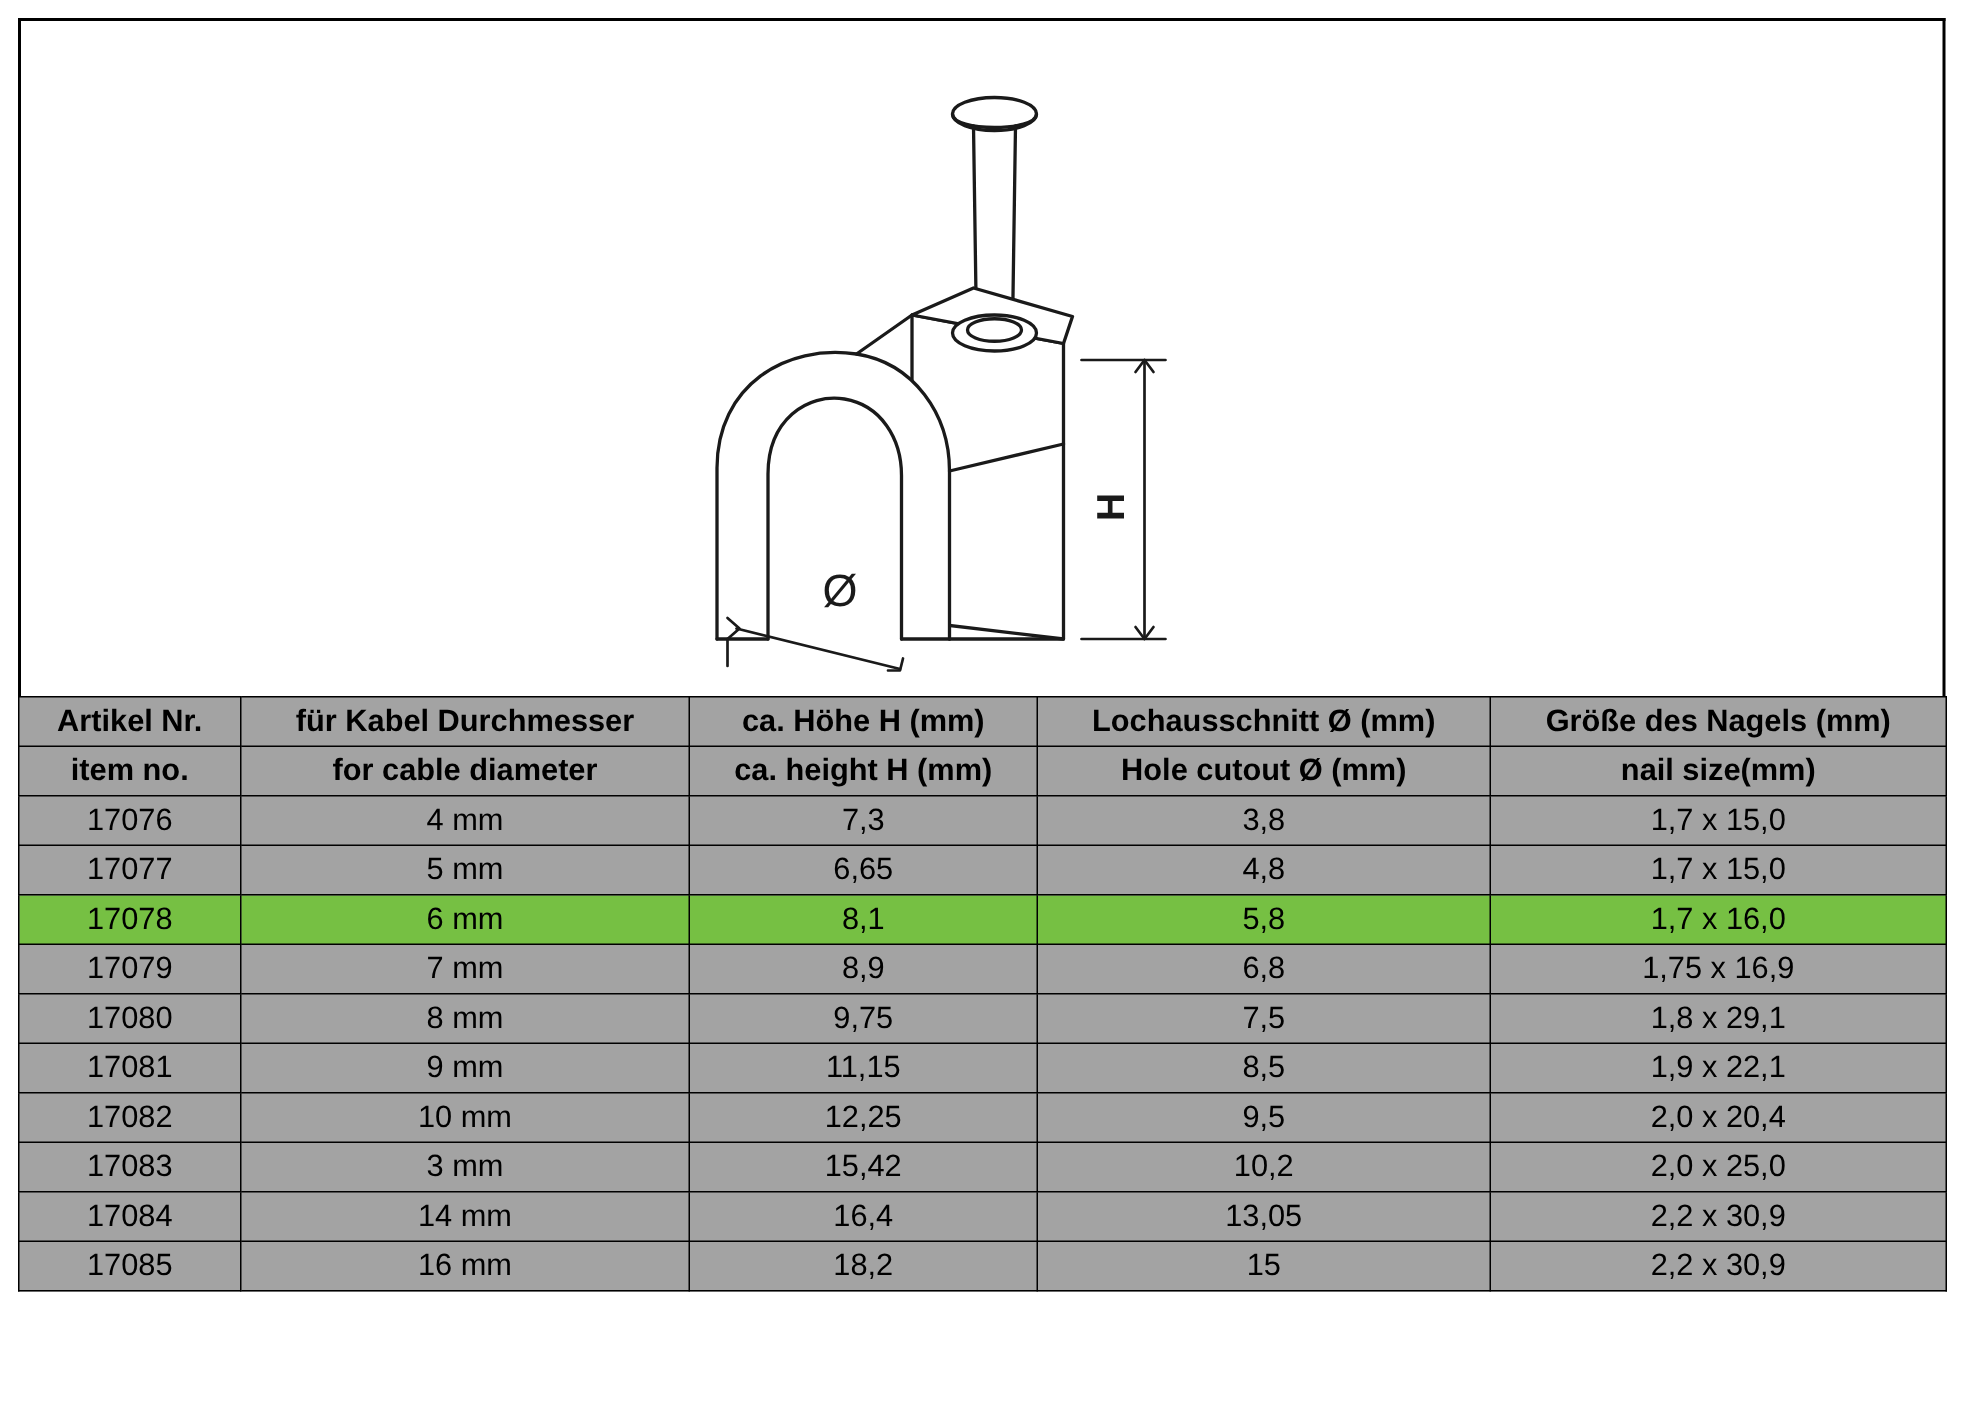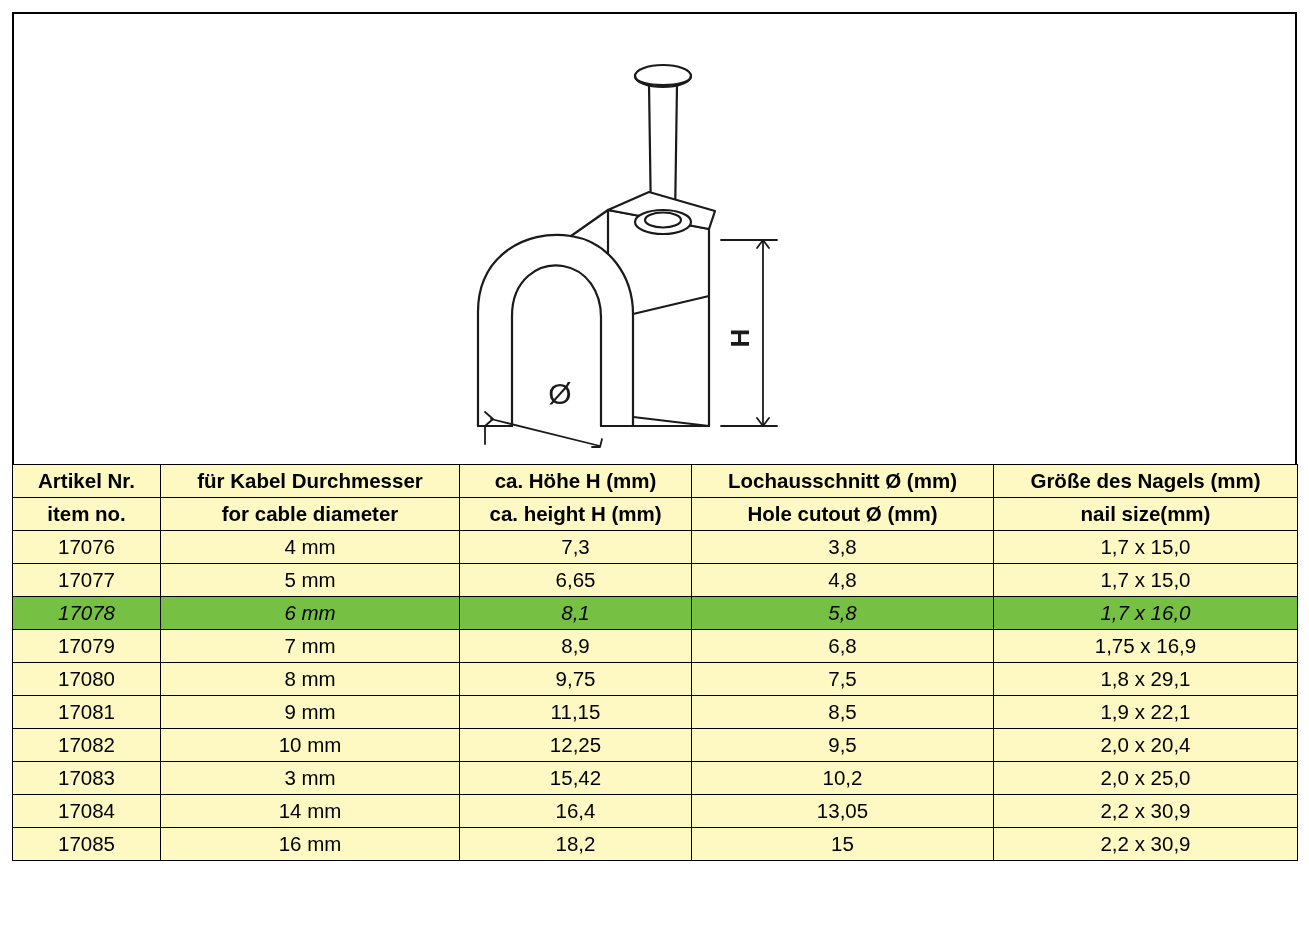--- a/index.html
+++ b/index.html
@@ -39,21 +39,21 @@
   }
 
   
   .spec-table {
     position: absolute;
     left: 12px;
     top: 464px;
     width: 1285px;
     border-collapse: collapse;
     table-layout: fixed;
-    background: #fef9c3;
+    background: #a3a3a3;
   }
   .spec-table td, .spec-table th {
     border: 1.6px solid #000000;
     text-align: center;
     vertical-align: middle;
     font-size: 20px;
     padding: 4px 2px;
     height: 33px;
     box-sizing: border-box;
     white-space: nowrap;
@@ -63,21 +63,20 @@
     font-size: 20.5px;
   }
   .spec-table tbody td {
     font-weight: normal;
     font-size: 20.5px;
     margin-left: 37px;
   }
   tr.highlight td {
     background: #76c043;
     font-weight: normal;
-    font-style: italic;
   }
   .col-a { width: 148px; }
   .col-b { width: 299px; }
   .col-c { width: 232px; }
   .col-d { width: 302px; }
   .col-e { width: 304px; }
 </style>
 </head>
 <body>
 

